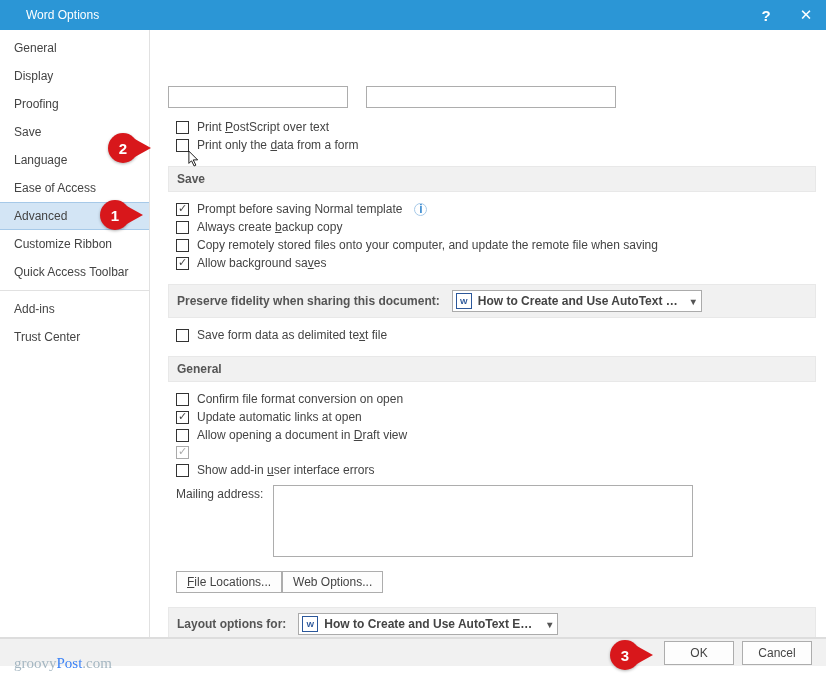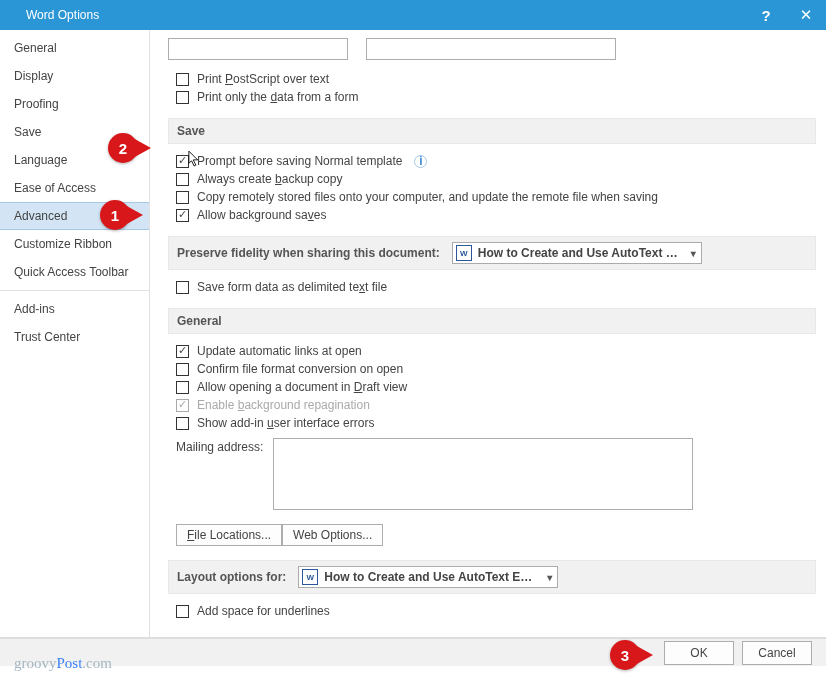--- a/index.html
+++ b/index.html
@@ -12,21 +12,21 @@
     .titlebar .win-btn { width: 40px; height: 30px; display: flex; align-items: center; justify-content: center; font-size: 15px; color: #fff; }
     .titlebar .help { font-weight: bold; font-size: 15px; width: 40px; text-align: center; }
 
     .body-area { display: flex; height: 608px; border-bottom: 1px solid #ddd; }
 
     .sidebar { width: 150px; background: #fff; border-right: 1px solid #e1e1e1; padding: 4px 0; overflow-y: auto; }
     .side-item { padding: 6px 14px; font-size: 12px; color: #444; border-top: 1px solid transparent; border-bottom: 1px solid transparent; position: relative; }
     .side-item.selected { background: #d3e5f5; border-top: 1px solid #a6c9e8; border-bottom: 1px solid #a6c9e8; }
     .side-sep { height: 1px; background: #e1e1e1; margin: 4px 0; }
 
-    .main { flex: 1; background: #fff; position: relative; padding: 0 0 0 0; overflow: hidden; }
+    .main { flex: 1; background: #fff; position: relative; padding: 0 0 0 0; overflow: hidden; margin-top: 48px; }
     .scroll-pane { height: 100%; overflow-y: scroll; padding: 8px 10px 8px 18px; }
 
     .fake-field-row { display: flex; gap: 8px; margin-bottom: 10px; padding-left: 0; }
     .fake-field { border: 1px solid #adadad; height: 22px; background: #fff; }
 
     .cb-row { display: flex; align-items: center; gap: 8px; padding: 2px 0 2px 8px; font-size: 12px; color: #444; }
     .cb { width: 13px; height: 13px; border: 1px solid #333; background: #fff; display: inline-flex; align-items: center; justify-content: center; flex-shrink: 0; }
     .cb.checked::after { content: "✓"; font-size: 11px; color: #444; line-height: 1; position: relative; top: -1px; }
     .cb.disabled { border-color: #aaa; }
     .cb.disabled.checked::after { color: #aaa; }
@@ -139,34 +139,33 @@
       </div>
 
       <div class="cb-row">
         <span class="cb"></span>
         <span class="lbl"><span>Save form data as delimited te</span><u>x</u><span>t file</span></span>
       </div>
 
       <div class="section-header">General</div>
 
       <div class="cb-row">
+        <span class="cb"></span>
+        <span class="lbl">Confirm file format conversion on open</span>
+      </div>
+      <div class="cb-row">
         <span class="cb checked"></span>
         <span class="lbl">Update automatic links at open</span>
       </div>
       <div class="cb-row">
         <span class="cb"></span>
-        <span class="lbl">Confirm file format conversion on open</span>
-      </div>
-      <div class="cb-row">
-        <span class="cb"></span>
         <span class="lbl"><span>Allow opening a document in </span><u>D</u><span>raft view</span></span>
       </div>
       <div class="cb-row">
         <span class="cb checked disabled"></span>
-        <span class="lbl disabled"><span>Enable </span><u>b</u><span>ackground repagination</span></span>
       </div>
       <div class="cb-row">
         <span class="cb"></span>
         <span class="lbl"><span>Show add-in </span><u>u</u><span>ser interface errors</span></span>
       </div>
 
       <div class="plain-label" style="display:flex; align-items:flex-start; gap:10px; margin-top:4px;">
         <span style="padding-top:2px;">Mailing address:</span>
         <span class="textarea"></span>
       </div>

